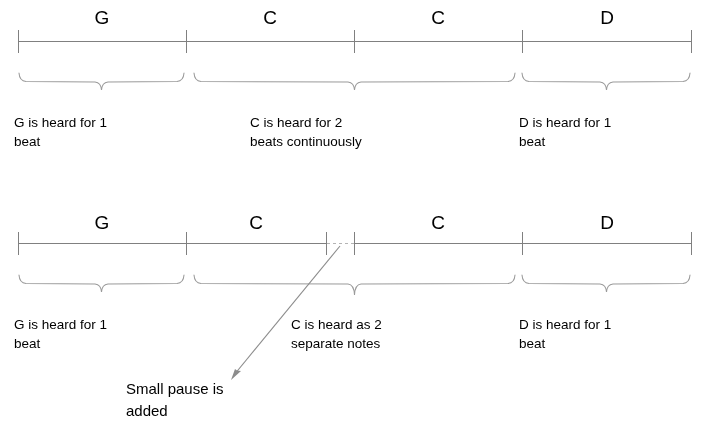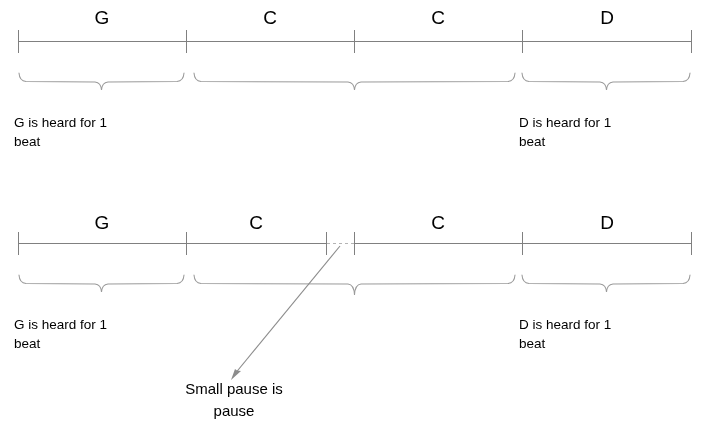--- a/index.html
+++ b/index.html
@@ -24,21 +24,21 @@
     position:absolute;
     font-size:13.5px;
     line-height:19px;
     text-align:left;
     color:#000;
   }
   .annot{
     position:absolute;
     font-size:15px;
     line-height:22px;
-    text-align:center;
+    text-align:left;
     color:#000;
   }
   svg.layer{position:absolute;left:0;top:0;overflow:visible;}
 </style>
 </head>
 <body>
 
 <div id="stage">
 
   <div class="diagram" style="top:0px;height:175px;">
@@ -65,20 +65,24 @@
 
         <path d="M194,73 Q194.5,81 201,81.5 L348,82 Q354,82.5 354.5,90 Q355,82.5 361,82 L508,81.5 Q514.5,81 515,73"></path>
 
         <path d="M522,73 Q522.5,81 529,81.5 L600,82 Q606,82.5 606.5,90 Q607,82.5 613,82 L683,81.5 Q689.5,81 690,73"></path>
       </g>
     </svg>
 
     <div class="caption" style="left:14px;top:113px;width:174px;">
       <div>G is heard for 1</div>
       <div>beat</div>
+    </div>
+    <div class="caption" style="left:250px;top:113px;width:210px;">
+      <div>C is heard for 2</div>
+      <div>beats continuously</div>
     </div>
     <div class="caption" style="left:519px;top:113px;width:174px;">
       <div>D is heard for 1</div>
       <div>beat</div>
     </div>
   </div>
 
   <div class="diagram" style="top:205px;height:228px;">
 
     <div class="note-letter" style="left:18px;top:8px;width:168px;">G</div>
@@ -114,24 +118,28 @@
       <g stroke="#8c8c8c" fill="#8c8c8c">
         <line x1="340" y1="41" x2="234" y2="170" stroke-width="1.1"></line>
         <polygon points="231,175 241,166 237,165.5 235,164" stroke="none"></polygon>
       </g>
     </svg>
 
     <div class="caption" style="left:14px;top:110px;width:174px;">
       <div>G is heard for 1</div>
       <div>beat</div>
     </div>
+    <div class="caption" style="left:291px;top:110px;width:175px;">
+      <div>C is heard as 2</div>
+      <div>separate notes</div>
+    </div>
     <div class="caption" style="left:519px;top:110px;width:174px;">
       <div>D is heard for 1</div>
       <div>beat</div>
     </div>
 
     <div class="annot" style="left:126px;top:173px;width:216px;">
       <div>Small pause is</div>
-      <div>pause</div>
+      <div>added</div>
     </div>
   </div>
 
 </div>
 
 </body></html>

